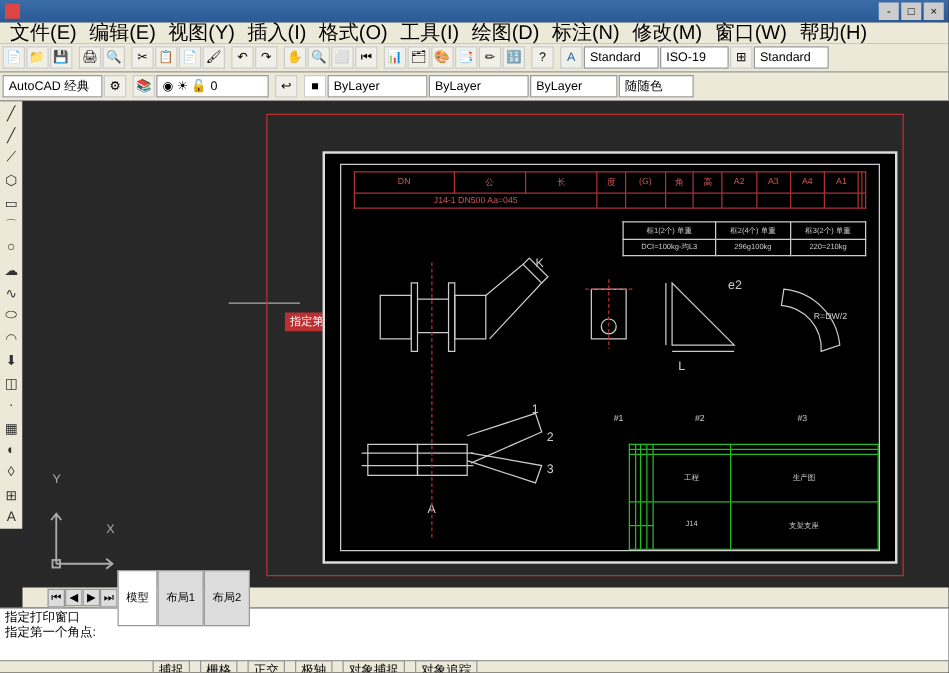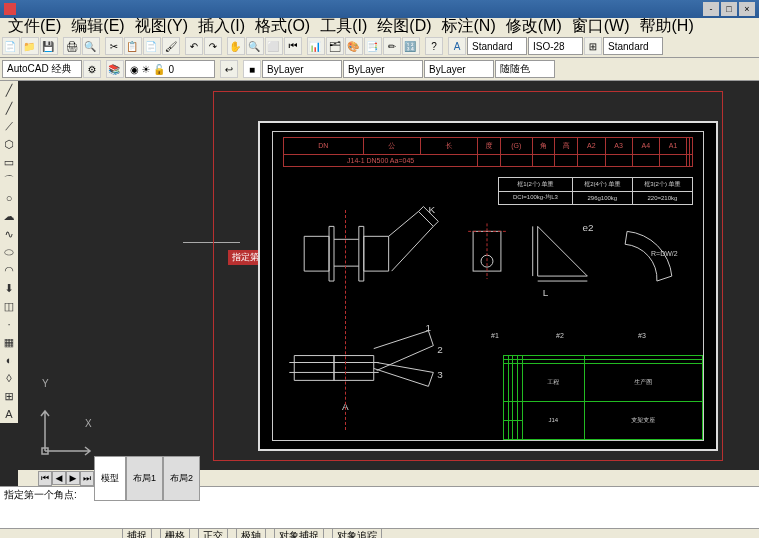--- a/index.html
+++ b/index.html
@@ -100,21 +100,21 @@
   <span class="tbtn">🗂</span>
   <span class="tbtn">🎨</span>
   <span class="tbtn">📑</span>
   <span class="tbtn">✏</span>
   <span class="tbtn">🔢</span>
   <span class="tsep"></span>
   <span class="tbtn">?</span>
   <span class="tsep"></span>
   <span class="tbtn" style="color:#26a">A</span>
   <span class="tdrop" style="width:60px">Standard</span>
-  <span class="tdrop" style="width:55px">ISO-28</span>
+  <span class="tdrop" style="width:55px">ISO-19</span>
   <span class="tbtn">⊞</span>
   <span class="tdrop" style="width:60px">Standard</span>
 </div>
 
 <div class="toolbar">
   <span class="tdrop" style="width:80px">AutoCAD 经典</span>
   <span class="tbtn">⚙</span>
   <span class="tsep"></span>
   <span class="tbtn">📚</span>
   <span class="tdrop" style="width:90px">◉ ☀ 🔓 0</span>
@@ -333,20 +333,21 @@
       <span class="nav">▶</span>
       <span class="nav">⏭</span>
       <span style="background:#fff">模型</span>
       <span>布局1</span>
       <span>布局2</span>
     </div>
   </div>
 </div>
 
 <div class="cmdline">
+  <div>指定打印窗口</div>
   <div>指定第一个角点:</div>
 </div>
 
 <div class="statusbar">
   <span style="width:110px"></span>
   <span class="box">捕捉</span>
   <span class="box">栅格</span>
   <span class="box">正交</span>
   <span class="box">极轴</span>
   <span class="box">对象捕捉</span>

